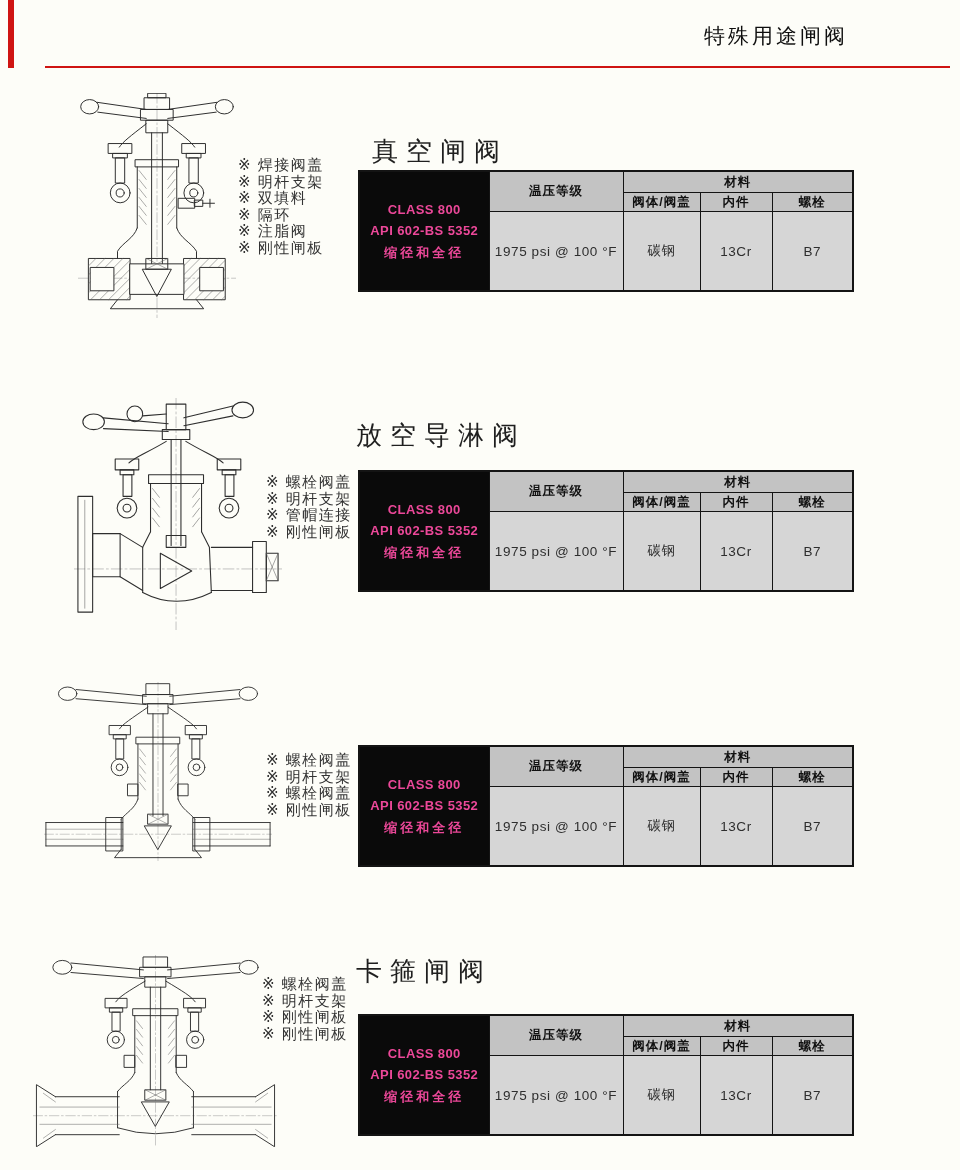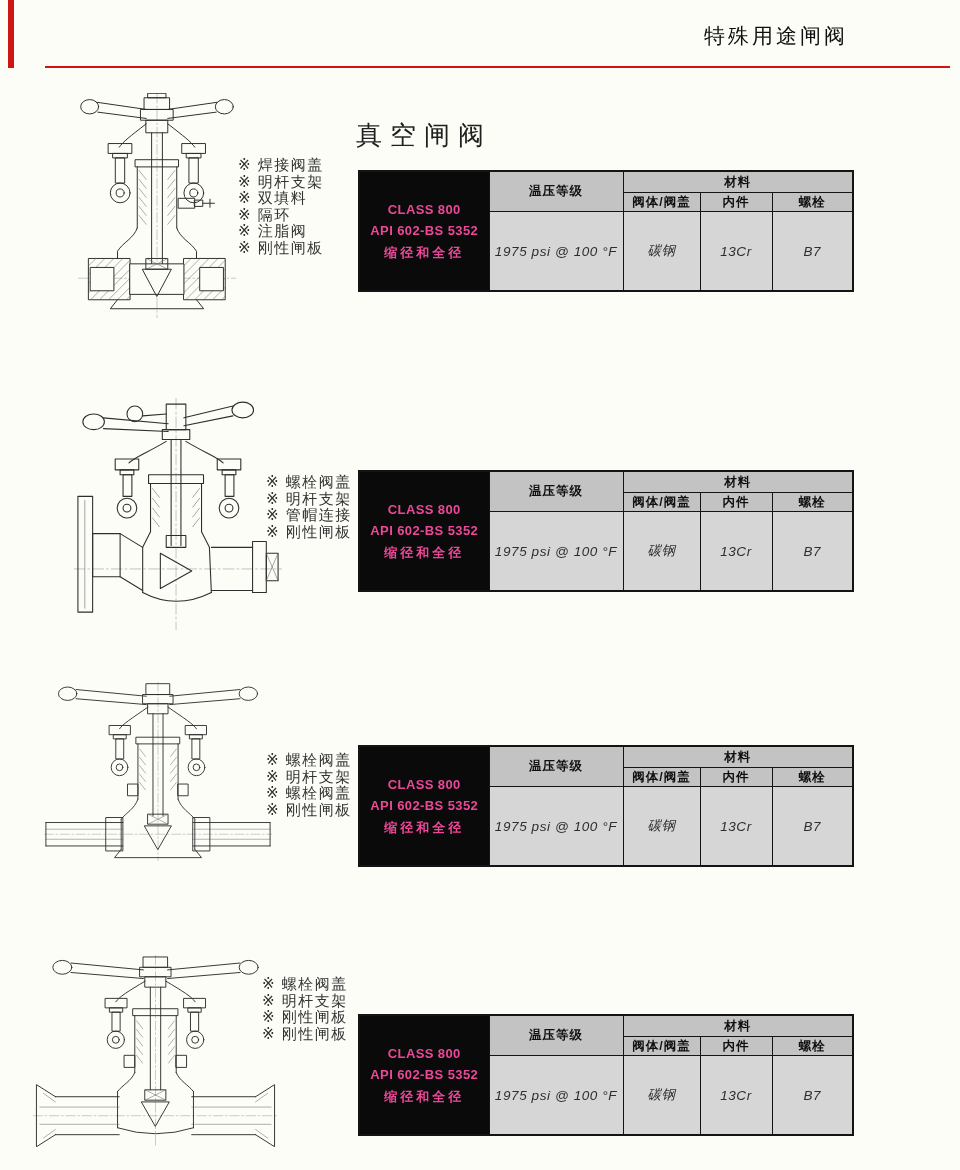--- a/index.html
+++ b/index.html
@@ -36,21 +36,21 @@
   .spec td{border:1px solid #141414;text-align:center;vertical-align:middle;padding:0;}
   .spec .blk{
     background:#0a0a0a;color:#ec4899;font-weight:bold;font-size:13px;
     line-height:1.65;letter-spacing:.4px;
   }
   .spec .blk .cjk{letter-spacing:3px;}
   .spec .hd{background:#c3c3c3;font-weight:bold;font-size:12.5px;color:#101010;letter-spacing:1px;}
   .spec .dt{background:#d6d6d6;font-size:13.5px;color:#2e2e2e;letter-spacing:.6px;}
   .spec .r1 td{height:20px;}
   .spec .r2 td{height:18px;}
-  .spec .r3 td{height:78px;font-style:italic;}
+  .spec .r3 td{height:78px;}
 
   
   .v{position:absolute;}
   .v *{stroke:#2e2e2e;stroke-width:1.1;fill:none;stroke-linecap:round;stroke-linejoin:round;}
   .v .cl{stroke:#9a9a9a;stroke-width:.6;stroke-dasharray:11 3 2 3;}
   .v .hz{stroke:#666;stroke-width:.6;}
   .v .wf{fill:#fdfdf8;}
 </style>
 </head>
 <body>
@@ -106,21 +106,21 @@
     <path d="M44,230 L36,240 L140,240 L132,230"></path>
   </svg>
   <ul class="feat" style="left:238px;top:73px;">
     <li>※ 焊接阀盖</li>
     <li>※ 明杆支架</li>
     <li>※ 双填料</li>
     <li>※ 隔环</li>
     <li>※ 注脂阀</li>
     <li>※ 刚性闸板</li>
   </ul>
-  <h2 class="sec-title" style="left:356px;top:34px;margin:0;">真空闸阀</h2>
+  <h2 class="sec-title" style="left:356px;top:34px;margin:16px;">真空闸阀</h2>
   <table class="spec" style="left:358px;top:86px;">
     <colgroup>
         <col style="width:130px">
         <col style="width:134px">
         <col style="width:77px">
         <col style="width:72px">
         <col style="width:81px">
       </colgroup>
     <tbody>
         <tr class="r1">
@@ -187,20 +187,21 @@
     <path class="hz" d="M196,158 L208,186 M208,158 L196,186"></path>
     <rect x="94" y="140" width="20" height="12"></rect>
     <path d="M88,158 L88,194 L120,176 Z"></path>
   </svg>
   <ul class="feat" style="left:266px;top:84px;">
     <li>※ 螺栓阀盖</li>
     <li>※ 明杆支架</li>
     <li>※ 管帽连接</li>
     <li>※ 刚性闸板</li>
   </ul>
+  <h2 class="sec-title" style="left:356px;top:28px;margin:0;">放空导淋阀</h2>
   <table class="spec" style="left:358px;top:80px;">
     <colgroup>
         <col style="width:130px">
         <col style="width:134px">
         <col style="width:77px">
         <col style="width:72px">
         <col style="width:81px">
       </colgroup>
     <tbody>
         <tr class="r1">
@@ -363,20 +364,21 @@
     <rect x="130" y="156" width="24" height="12"></rect>
     <path class="hz" d="M130,156 L154,168 M154,156 L130,168"></path>
     <path d="M126,170 L158,170 L142,198 Z"></path>
   </svg>
   <ul class="feat" style="left:262px;top:36px;">
     <li>※ 螺栓阀盖</li>
     <li>※ 明杆支架</li>
     <li>※ 刚性闸板</li>
     <li>※ 刚性闸板</li>
   </ul>
+  <h2 class="sec-title" style="left:356px;top:14px;margin:0;">卡箍闸阀</h2>
   <table class="spec" style="left:358px;top:74px;">
     <colgroup>
         <col style="width:130px">
         <col style="width:134px">
         <col style="width:77px">
         <col style="width:72px">
         <col style="width:81px">
       </colgroup>
     <tbody>
         <tr class="r1">

